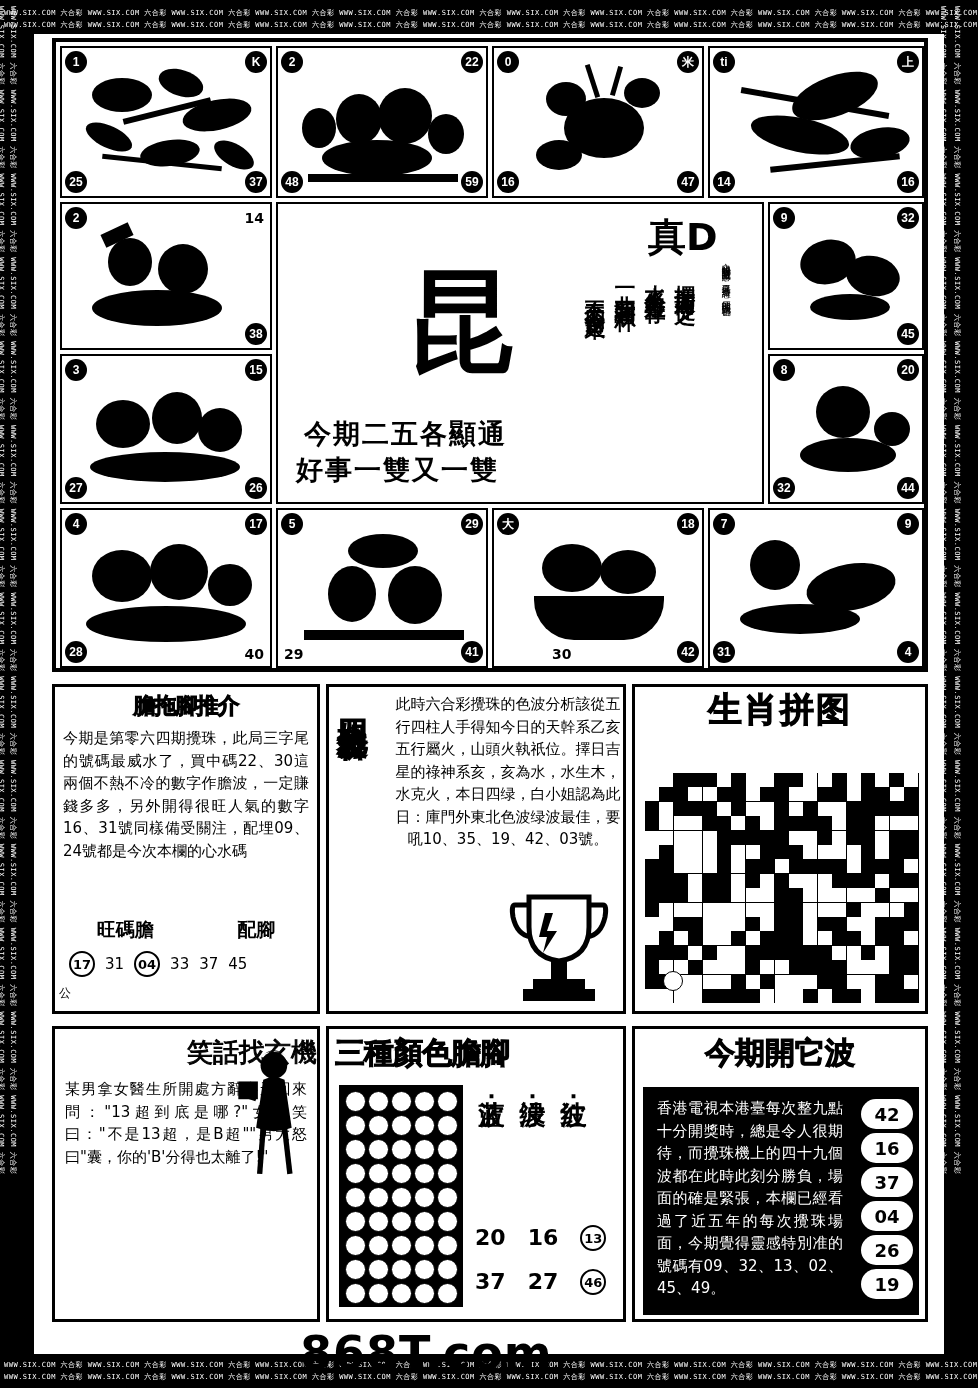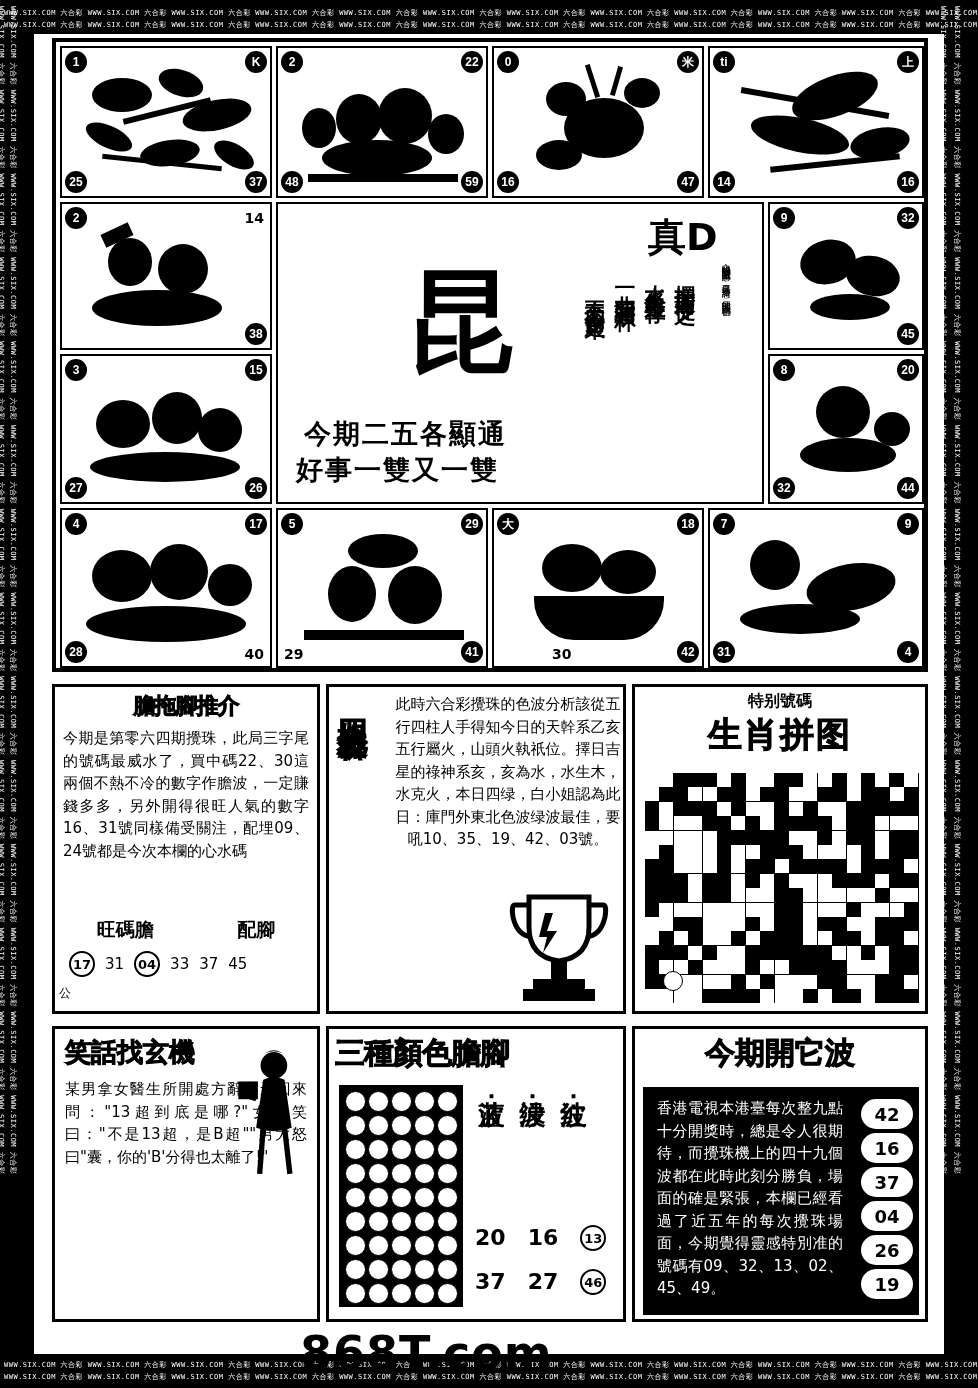--- a/index.html
+++ b/index.html
@@ -299,21 +299,20 @@
       <path d="M20 18 H6 Q2 18 4 30 Q8 48 22 50" fill="none" stroke="#000" stroke-width="5"></path>
       <path d="M80 18 H94 Q98 18 96 30 Q92 48 78 50" fill="none" stroke="#000" stroke-width="5"></path>
       <rect x="42" y="74" width="16" height="18" fill="#000"></rect>
       <rect x="24" y="92" width="52" height="10" fill="#000"></rect>
       <rect x="14" y="102" width="72" height="12" fill="#000"></rect>
       <path d="M36 26 l8 0 l-6 18 l10 0 l-14 22 l4 -16 l-8 0 Z" fill="#000"></path>
     </svg>
   </div>
 
   <div class="panel" style="left:632px;top:684px;width:296px;height:330px;">
-    <div style="text-align:center;font-size:16px;font-weight:bold;padding-top:4px;">特别號碼</div>
     <div style="text-align:center;font-size:34px;font-weight:bold;letter-spacing:2px;
                 -webkit-text-stroke:1px #000;">生肖拼图</div>
     <div id="mosaic-host" style="position:absolute;left:10px;top:86px;width:274px;height:230px;background:#000;">
         <div class="mosaic" style="background: rgb(255, 255, 255); left: 0px; top: 0px; width: 14px; height: 14px;"></div>
         <div class="mosaic" style="background: rgb(255, 255, 255); left: 14.4px; top: 0px; width: 14px; height: 14px;"></div>
         <div class="mosaic" style="background: rgb(255, 255, 255); left: 72px; top: 0px; width: 14px; height: 14px;"></div>
         <div class="mosaic" style="background: rgb(255, 255, 255); left: 100.8px; top: 0px; width: 14px; height: 14px;"></div>
         <div class="mosaic" style="background: rgb(255, 255, 255); left: 115.2px; top: 0px; width: 14px; height: 14px;"></div>
         <div class="mosaic" style="background: rgb(255, 255, 255); left: 158.4px; top: 0px; width: 14px; height: 14px;"></div>
         <div class="mosaic" style="background: rgb(255, 255, 255); left: 172.8px; top: 0px; width: 14px; height: 14px;"></div>
@@ -455,21 +454,21 @@
         <div class="mosaic" style="background: rgb(255, 255, 255); left: 115.2px; top: 216px; width: 14px; height: 14px;"></div>
         <div class="mosaic" style="background: rgb(255, 255, 255); left: 129.6px; top: 216px; width: 14px; height: 14px;"></div>
         <div class="mosaic" style="background: rgb(255, 255, 255); left: 144px; top: 216px; width: 14px; height: 14px;"></div>
         <div class="mosaic" style="background: rgb(255, 255, 255); left: 172.8px; top: 216px; width: 14px; height: 14px;"></div>
         <div class="mosaic" style="background: rgb(255, 255, 255); left: 216px; top: 216px; width: 14px; height: 14px;"></div>
         <div class="ball" style="left: 18px; top: 198px; width: 18px; height: 18px;"></div>
       </div>
   </div>
 
   <div class="panel" style="left:52px;top:1026px;width:268px;height:296px;">
-    <div style="font-size:26px;font-weight:bold;padding:6px 0 2px 10px;
+    <div style="font-size:26px;font-weight:normal;padding:6px 0 2px 10px;text-align:right;
                 -webkit-text-stroke:1px #000;">笑話找玄機</div>
     <div class="body-cn" style="padding:6px 10px;">某男拿女醫生所開處方辭半天回來問："13超到底是哪?"女醫笑曰："不是13超，是B超""男大怒曰"囊，你的'B'分得也太離了!"</div>
     <svg viewBox="0 0 90 150" style="position:absolute;right:4px;top:10px;width:80px;height:140px;">
       <circle cx="46" cy="26" r="15" fill="#000"></circle>
       <path d="M30 18 Q46 0 62 18 Q56 10 46 10 Q36 10 30 18 Z" fill="#000"></path>
       <path d="M34 42 Q46 36 58 42 L66 96 Q46 104 26 96 Z" fill="#000"></path>
       <rect x="6" y="44" width="22" height="20" fill="#000"></rect>
       <path d="M26 64 L8 58" stroke="#000" stroke-width="5"></path>
       <path d="M34 96 L30 148" stroke="#000" stroke-width="6"></path>
       <path d="M58 96 L64 148" stroke="#000" stroke-width="6"></path>

